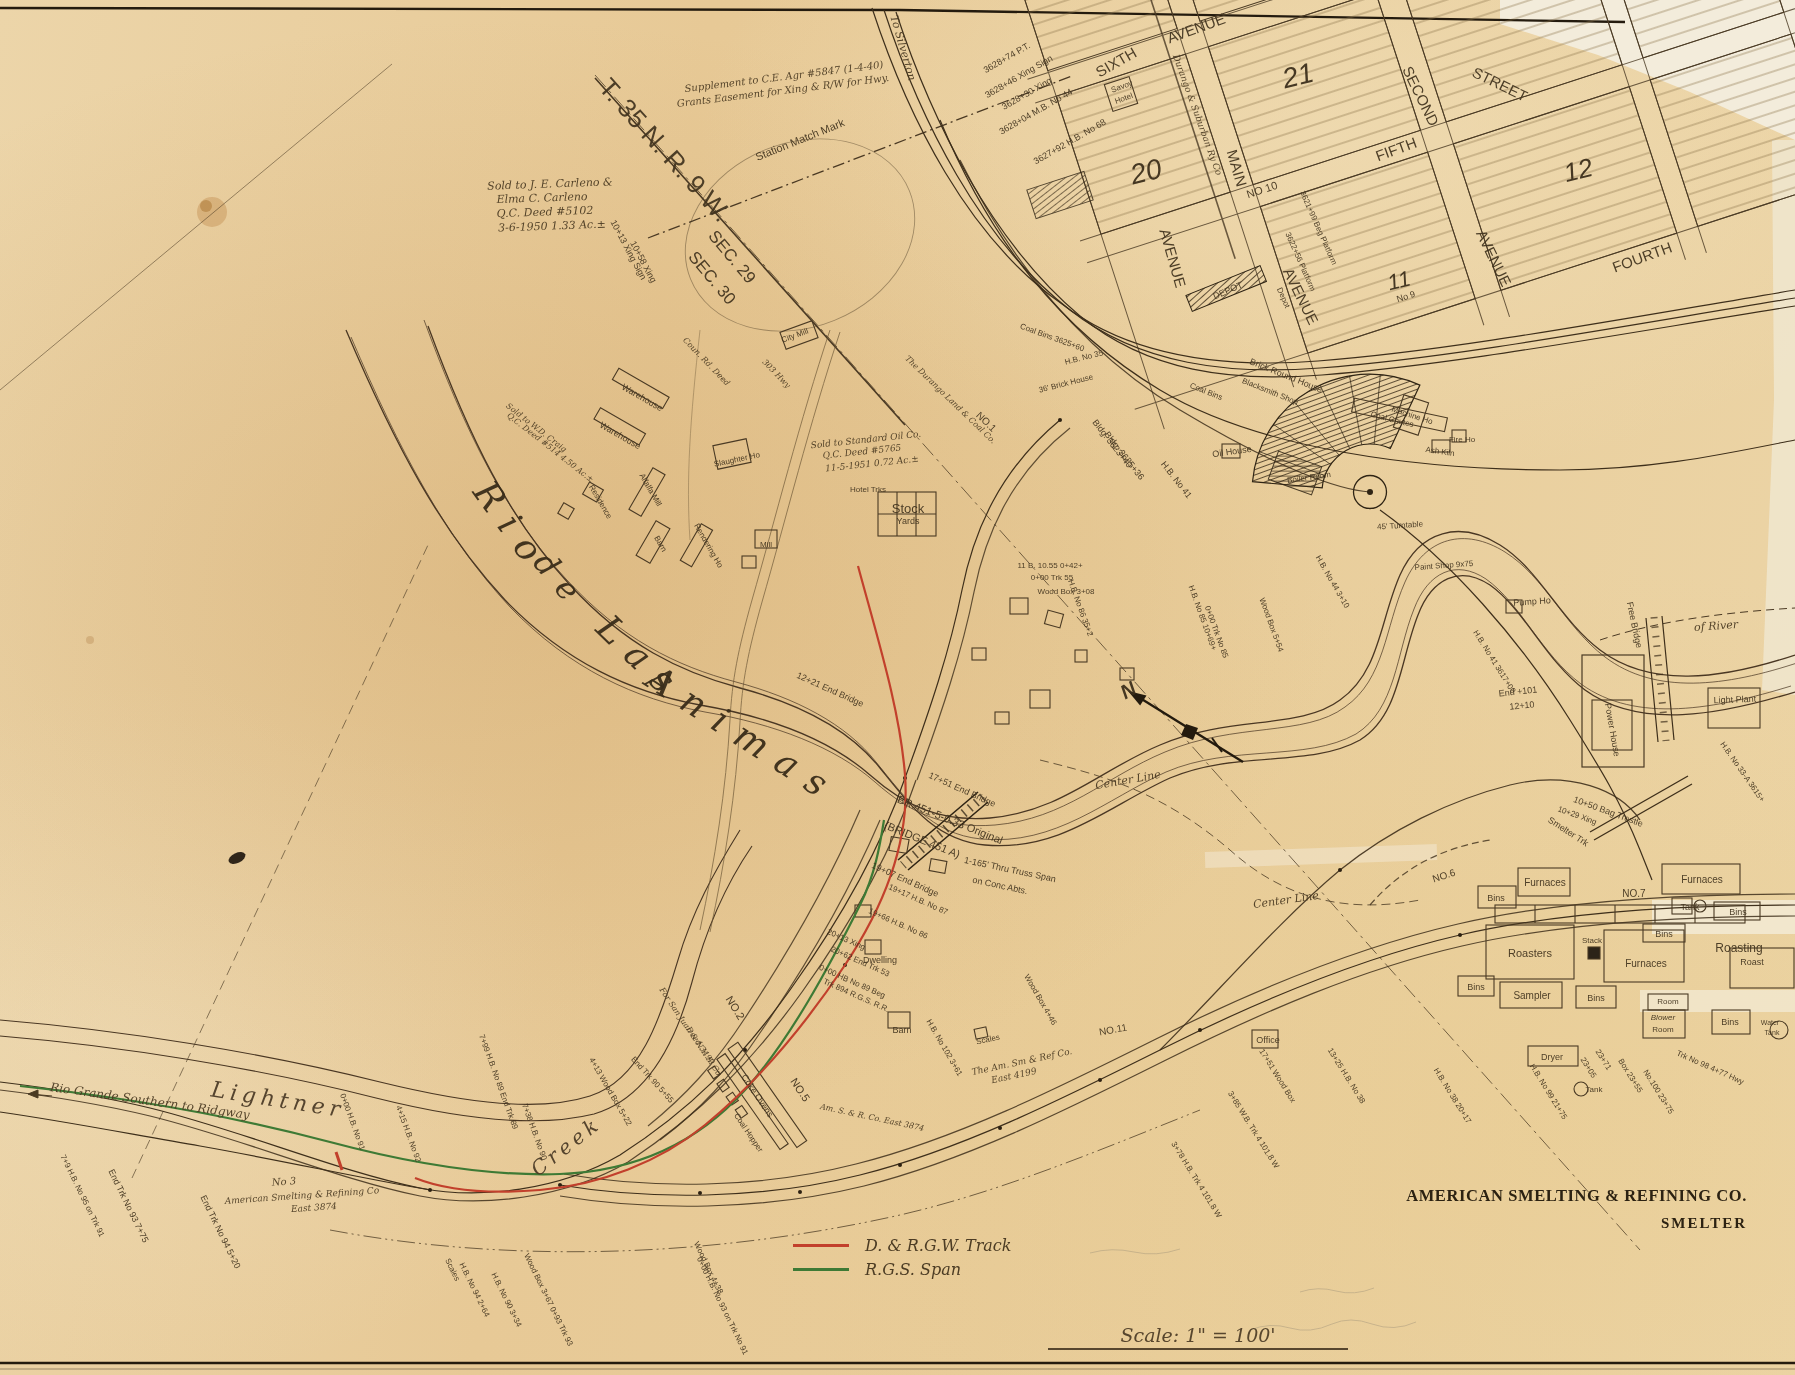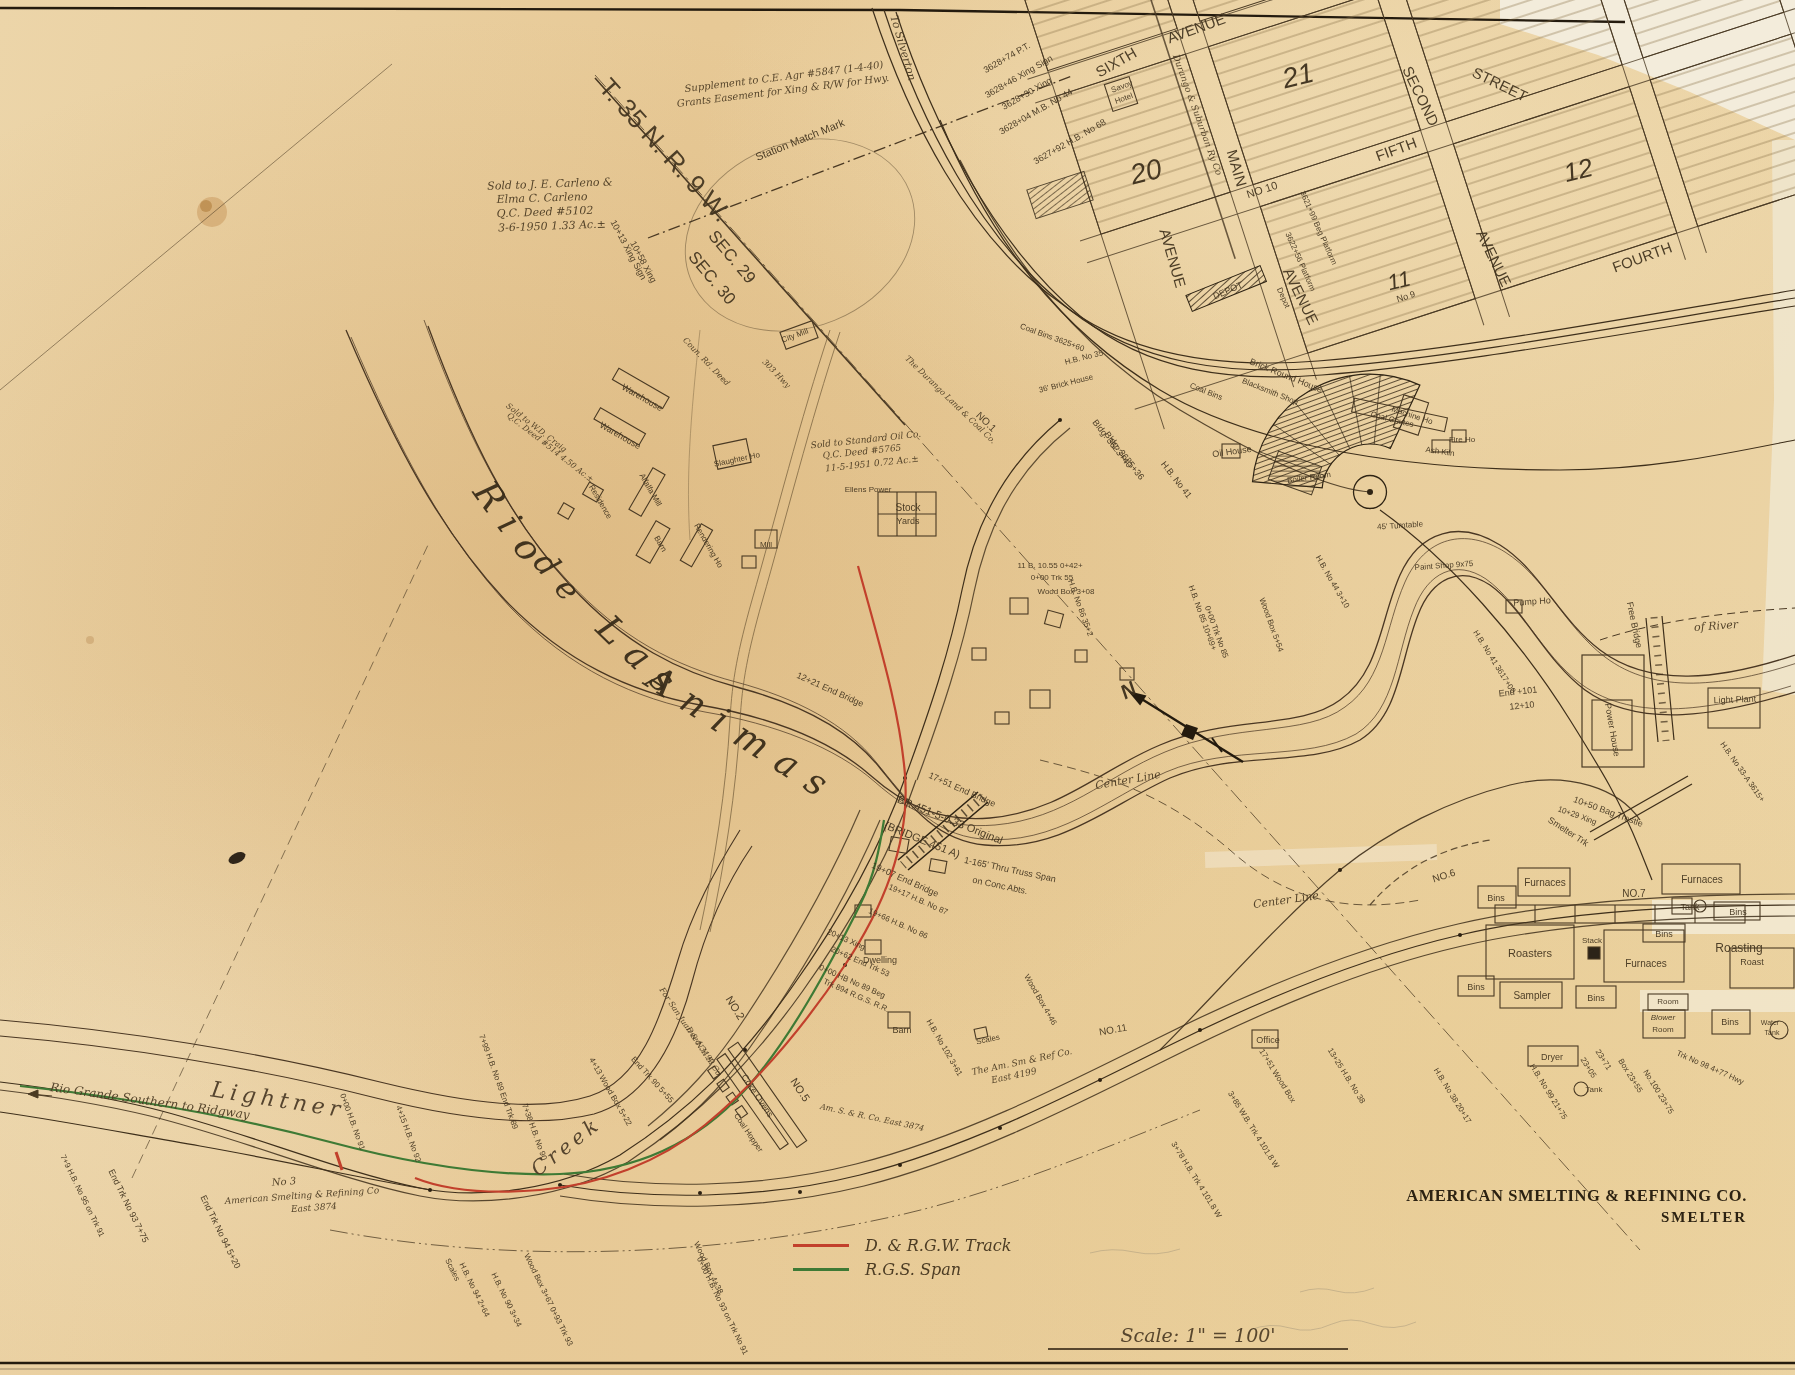--- a/index.html
+++ b/index.html
@@ -22,21 +22,21 @@
   #titleblock{position:absolute;left:998px;top:1268px;width:402px;text-align:center;z-index:3;}
   #map-title{display:inline-block;font-family:"Liberation Sans",sans-serif;font-style:italic;
     font-size:38px;letter-spacing:9px;color:rgba(78,62,40,.22);-webkit-text-stroke:1.3px #55432c;
     padding:0 6px 4px 6px;border-bottom:2.5px solid #4c3d28;}
   #map-scale{position:absolute;left:1048px;top:1324px;width:300px;text-align:center;z-index:3;
     font-family:"DejaVu Serif",serif;font-style:italic;font-size:19px;color:#57462e;
     border-bottom:2px solid #57462e;padding-bottom:2px;}
   #company{position:absolute;left:1402px;top:1186px;width:345px;text-align:right;z-index:3;
     font-family:"Liberation Serif",serif;font-weight:bold;color:#2c2212;}
   #company .l1{font-size:16.5px;letter-spacing:.6px;}
-  #company .l2{font-size:15px;margin-top:3px;letter-spacing:2px;}
+  #company .l2{font-size:15px;margin-top:9px;letter-spacing:2px;}
   #legend{position:absolute;left:793px;top:1233px;z-index:3;}
   .legend-row{display:flex;align-items:center;height:24px;}
   .swatch{display:inline-block;width:56px;height:3px;}
   .legend-label{margin-left:16px;font-family:"DejaVu Serif",serif;font-style:italic;
     font-size:16px;color:#4c3c24;}
 </style>
 </head>
 <body>
 
 <div id="stage">
@@ -421,23 +421,23 @@
       <span class="lbl" style="left: 1770px; top: 1022px; font-size: 7px; transform: translate(-50%, -50%) rotate(0deg);">Water</span>
       <span class="lbl" style="left: 1772px; top: 1032px; font-size: 7px; transform: translate(-50%, -50%) rotate(0deg);">Tank</span>
       <span class="lbl" style="left: 642px; top: 398px; font-size: 9px; transform: translate(-50%, -50%) rotate(30deg);">Warehouse</span>
       <span class="lbl" style="left: 620px; top: 436px; font-size: 9px; transform: translate(-50%, -50%) rotate(30deg);">Warehouse</span>
       <span class="lbl" style="left: 737px; top: 460px; font-size: 8px; transform: translate(-50%, -50%) rotate(-12deg);">Slaughter Ho</span>
       <span class="lbl" style="left: 650px; top: 490px; font-size: 8px; transform: translate(-50%, -50%) rotate(60deg);">Alfalfa Mill</span>
       <span class="lbl" style="left: 660px; top: 544px; font-size: 8px; transform: translate(-50%, -50%) rotate(60deg);">Barn</span>
       <span class="lbl" style="left: 708px; top: 546px; font-size: 8px; transform: translate(-50%, -50%) rotate(60deg);">Rendering Ho</span>
       <span class="lbl" style="left: 600px; top: 502px; font-size: 8px; transform: translate(-50%, -50%) rotate(60deg);">Residence</span>
       <span class="lbl" style="left: 795px; top: 336px; font-size: 8px; transform: translate(-50%, -50%) rotate(-20deg);">City Mill</span>
-      <span class="lbl" style="left: 908px; top: 508px; font-size: 10px; transform: translate(-50%, -50%) rotate(0deg);">Stock</span>
+      <span class="lbl" style="left: 908px; top: 508px; font-size: 13px; transform: translate(-50%, -50%) rotate(0deg);">Stock</span>
       <span class="lbl" style="left: 908px; top: 521px; font-size: 9px; transform: translate(-50%, -50%) rotate(0deg);">Yards</span>
-      <span class="lbl" style="left: 868px; top: 490px; font-size: 8px; transform: translate(-50%, -50%) rotate(0deg);">Ellens Power</span>
+      <span class="lbl" style="left: 868px; top: 490px; font-size: 8px; transform: translate(-50%, -50%) rotate(0deg);">Hotel Trks</span>
       <span class="lbl" style="left: 766px; top: 545px; font-size: 8px; transform: translate(-50%, -50%) rotate(0deg);">Mill</span>
       <span class="lbl i" style="left: 536px; top: 428px; font-size: 8px; transform: translate(-50%, -50%) rotate(38deg);">Sold to W.D. Craig</span>
       <span class="lbl i" style="left: 550px; top: 448px; font-size: 8px; transform: translate(-50%, -50%) rotate(38deg);">Q.C. Deed #514  4.50 Ac.±</span>
       <span class="lbl i" style="left: 706px; top: 362px; font-size: 8px; transform: translate(-50%, -50%) rotate(46deg);">Coun. Rd. Deed</span>
       <span class="lbl i" style="left: 776px; top: 374px; font-size: 8px; transform: translate(-50%, -50%) rotate(46deg);">303 Hwy</span>
       <span class="lbl i" style="left: 866px; top: 440px; font-size: 9px; transform: translate(-50%, -50%) rotate(-6deg);">Sold to Standard Oil Co.</span>
       <span class="lbl i" style="left: 862px; top: 452px; font-size: 9px; transform: translate(-50%, -50%) rotate(-6deg);">Q.C. Deed #5765</span>
       <span class="lbl i" style="left: 872px; top: 464px; font-size: 9px; transform: translate(-50%, -50%) rotate(-6deg);">11-5-1951  0.72 Ac.±</span>
       <span class="lbl i" style="left: 950px; top: 400px; font-size: 8px; transform: translate(-50%, -50%) rotate(44deg);">The Durango Land &amp; Coal Co.</span>
       <span class="lbl" style="left: 986px; top: 422px; font-size: 10px; transform: translate(-50%, -50%) rotate(44deg);">NO.1</span>

